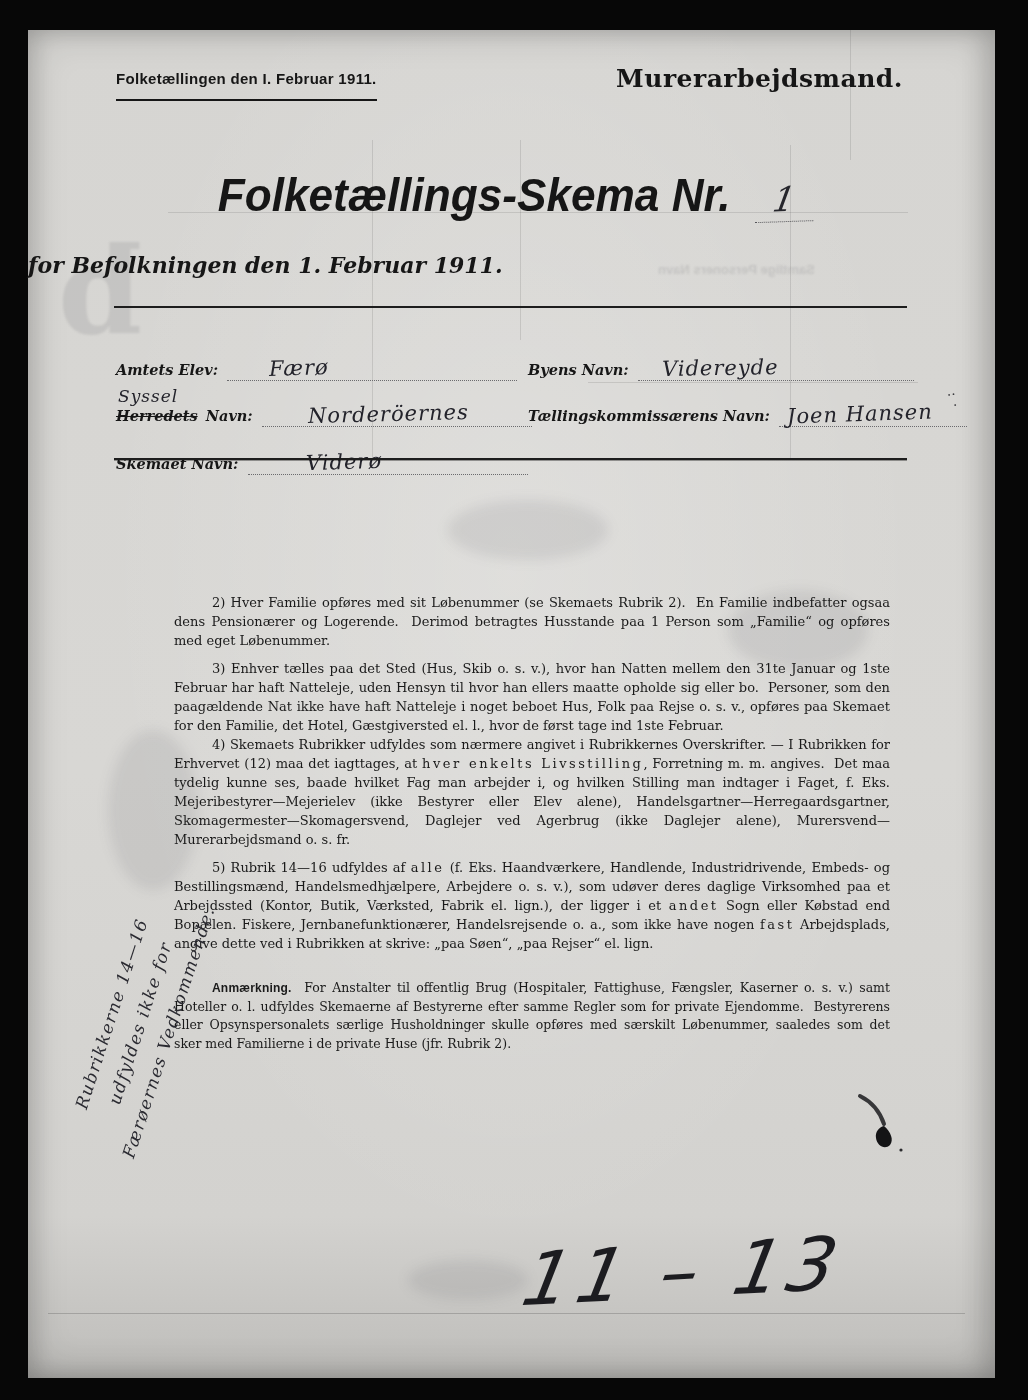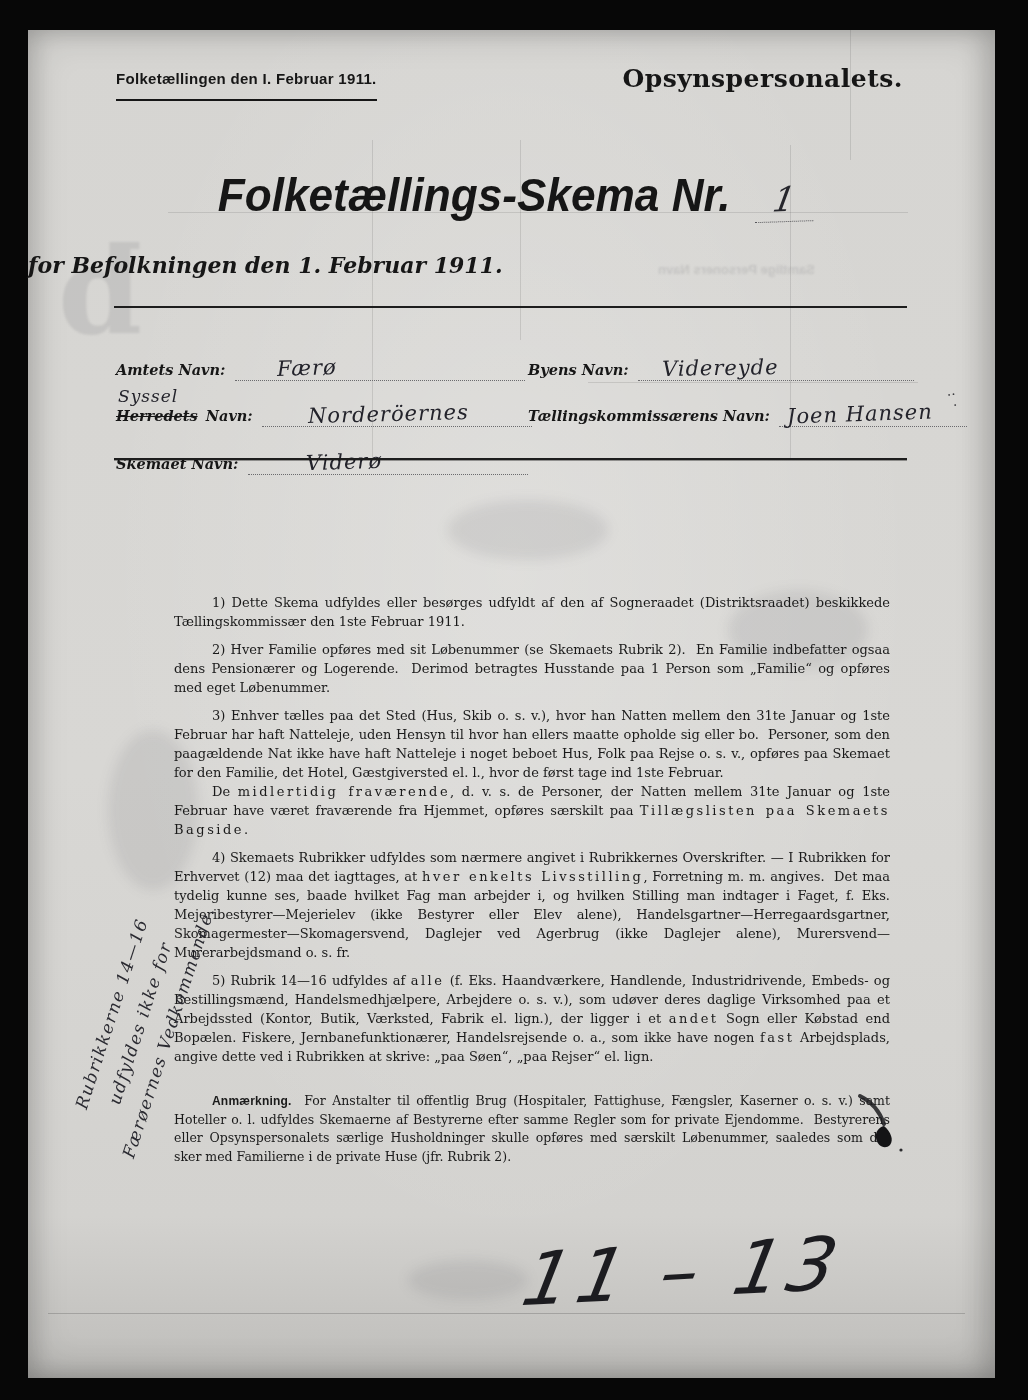--- a/index.html
+++ b/index.html
@@ -119,31 +119,31 @@
     <div class="ghost" style="left:30px;top:190px;font-size:120px;font-family:'DejaVu Serif',serif;color:rgba(95,95,100,.14);">b</div>
     <div class="blotch" style="left:420px;top:470px;width:160px;height:60px;"></div>
     <div class="blotch" style="left:700px;top:560px;width:140px;height:80px;"></div>
     <div class="blotch" style="left:80px;top:700px;width:90px;height:160px;"></div>
     <div class="blotch" style="left:380px;top:1230px;width:120px;height:40px;"></div>
   </div>
 
   <div class="content">
 
     <div class="hdr-left">Folketællingen den I. Februar 1911.</div>
-    <div class="hdr-right">Opsynspersonalets.</div>
+    <div class="hdr-right">Murerarbejdsmand.</div>
 
     <div class="title-row">
       <span class="title-main">Folketællings-Skema Nr.</span><span class="title-num">1</span>
     </div>
     <div class="subtitle">for Befolkningen den 1. Februar 1911.</div>
 
     <div class="rule r1"></div>
 
     <div class="fieldrow" style="left:88px;top:326px;">
-      <span class="lbl">Amtets Navn:</span>
+      <span class="lbl">Amtets Elev:</span>
       <span class="dotline" style="display:inline-block;width:290px;margin-left:4px;">
         <span class="hw" style="margin-left:42px;display:inline-block;transform:rotate(-2deg);">Færø</span>
       </span>
     </div>
 
     <div class="fieldrow" style="left:500px;top:326px;">
       <span class="lbl">Byens Navn:</span>
       <span class="dotline" style="display:inline-block;width:276px;margin-left:4px;">
         <span class="hw" style="margin-left:24px;display:inline-block;transform:rotate(-1deg);">Videreyde</span>
       </span>
@@ -171,24 +171,22 @@
       <span class="lbl">Skemaet Navn:</span>
       <span class="dotline" style="display:inline-block;width:280px;margin-left:4px;">
         <span class="hw" style="margin-left:58px;display:inline-block;transform:rotate(-2deg);">Viderø</span>
       </span>
     </div>
 
     <div class="rule r2"></div>
 
 
     <div class="bodytext">
-      <p>1) Dette Skema udfyldes eller besørges udfyldt af den af Sogneraadet (Distriktsraadet) beskikkede Tællingskommissær den 1ste Februar 1911.</p>
       <p>2) Hver Familie opføres med sit Løbenummer (se Skemaets Rubrik 2).&nbsp; En Familie indbefatter ogsaa dens Pensionærer og Logerende.&nbsp; Derimod betragtes Husstande paa 1 Person som „Familie“ og opføres med eget Løbenummer.</p>
       <p class="tight">3) Enhver tælles paa det Sted (Hus, Skib o. s. v.), hvor han Natten mellem den 31te Januar og 1ste Februar har haft Natteleje, uden Hensyn til hvor han ellers maatte opholde sig eller bo.&nbsp; Personer, som den paagældende Nat ikke have haft Natteleje i noget beboet Hus, Folk paa Rejse o. s. v., opføres paa Skemaet for den Familie, det Hotel, Gæstgiversted el. l., hvor de først tage ind 1ste Februar.</p>
-      <p>De <span class="sp">midlertidig fraværende</span>, d. v. s. de Personer, der Natten mellem 31te Januar og 1ste Februar have været fraværende fra Hjemmet, opføres særskilt paa <span class="sp">Tillægslisten paa Skemaets Bagside</span>.</p>
       <p>4) Skemaets Rubrikker udfyldes som nærmere angivet i Rubrikkernes Overskrifter. — I Rubrikken for Erhvervet (12) maa det iagttages, at <span class="sp">hver enkelts Livsstilling</span>, Forretning m. m. angives.&nbsp; Det maa tydelig kunne ses, baade hvilket Fag man arbejder i, og hvilken Stilling man indtager i Faget, f. Eks. Mejeribestyrer—Mejerielev (ikke Bestyrer eller Elev alene), Handelsgartner—Herregaardsgartner, Skomagermester—Skomagersvend, Daglejer ved Agerbrug (ikke Daglejer alene), Murersvend—Murerarbejdsmand o. s. fr.</p>
       <p class="tight">5) Rubrik 14—16 udfyldes af <span class="sp">alle</span> (f. Eks. Haandværkere, Handlende, Industridrivende, Embeds- og Bestillingsmænd, Handelsmedhjælpere, Arbejdere o. s. v.), som udøver deres daglige Virksomhed paa et Arbejdssted (Kontor, Butik, Værksted, Fabrik el. lign.), der ligger i et <span class="sp">andet</span> Sogn eller Købstad end Bopælen. Fiskere, Jernbanefunktionærer, Handelsrejsende o. a., som ikke have nogen <span class="sp">fast</span> Arbejdsplads, angive dette ved i Rubrikken at skrive: „paa Søen“, „paa Rejser“ el. lign.</p>
       <p class="anm"><b>Anmærkning.</b>&nbsp; For Anstalter til offentlig Brug (Hospitaler, Fattighuse, Fængsler, Kaserner o. s. v.) samt Hoteller o. l. udfyldes Skemaerne af Bestyrerne efter samme Regler som for private Ejendomme.&nbsp; Bestyrerens eller Opsynspersonalets særlige Husholdninger skulle opføres med særskilt Løbenummer, saaledes som det sker med Familierne i de private Huse (jfr. Rubrik 2).</p>
     </div>
 
     <div class="side-note">
       <div>Rubrikkerne 14—16</div>
       <div>udfyldes ikke for</div>
       <div>Færøernes Vedkommende.</div>
     </div>

